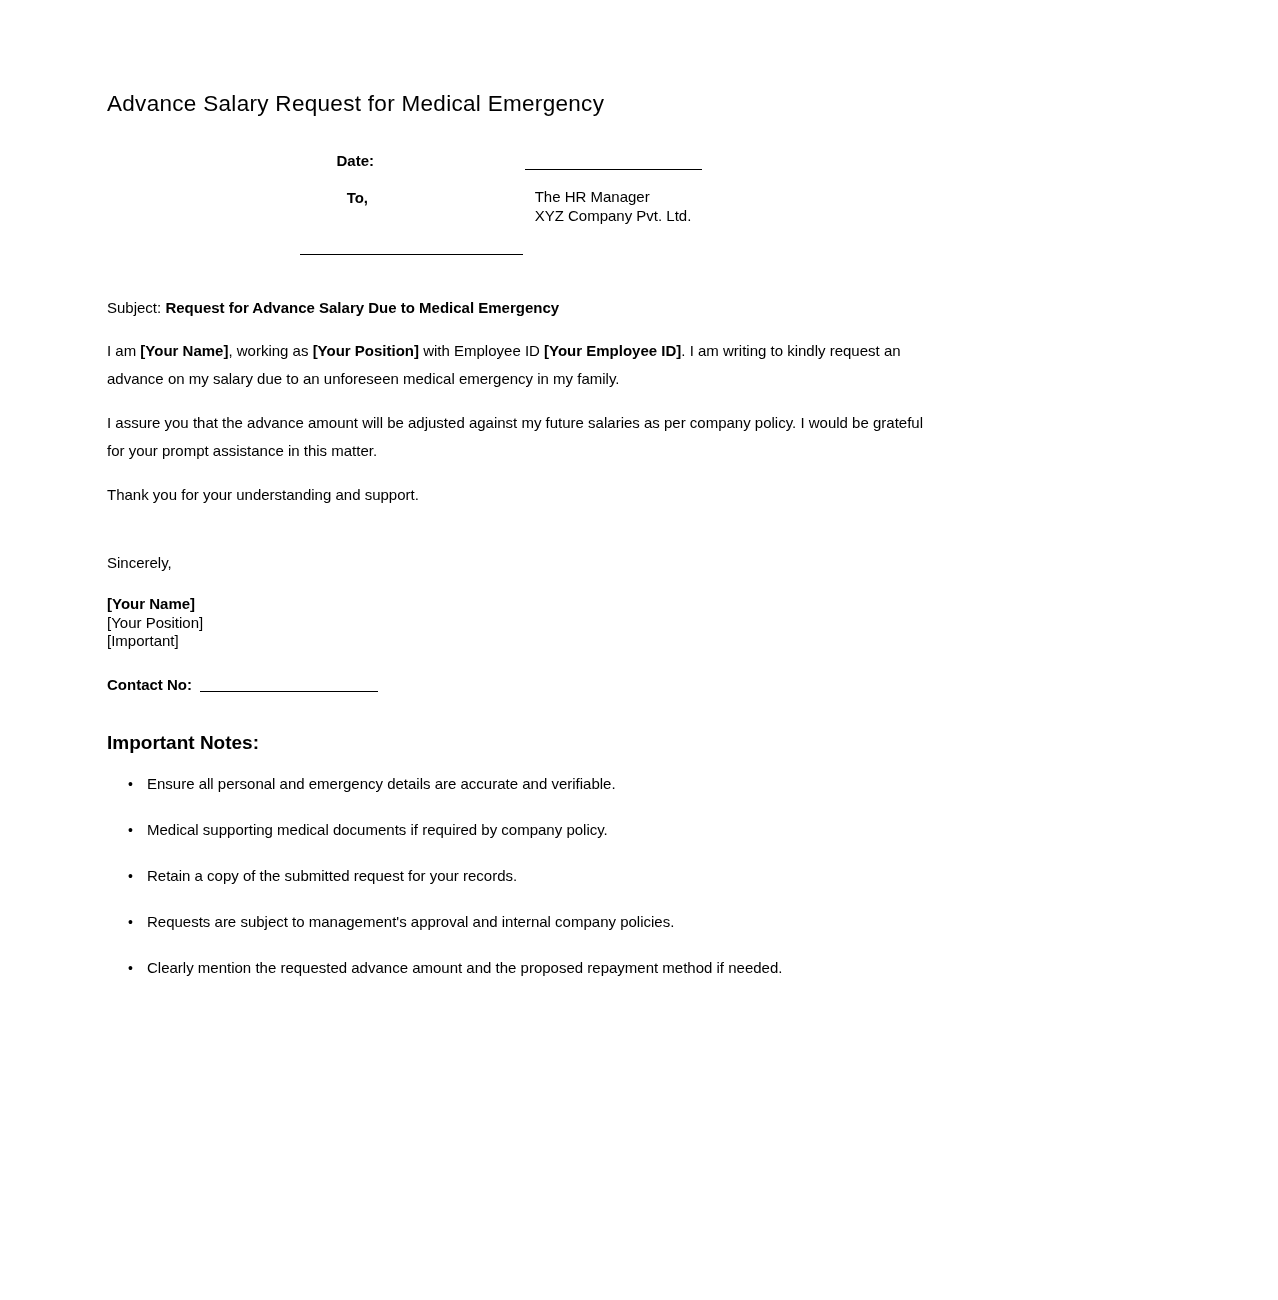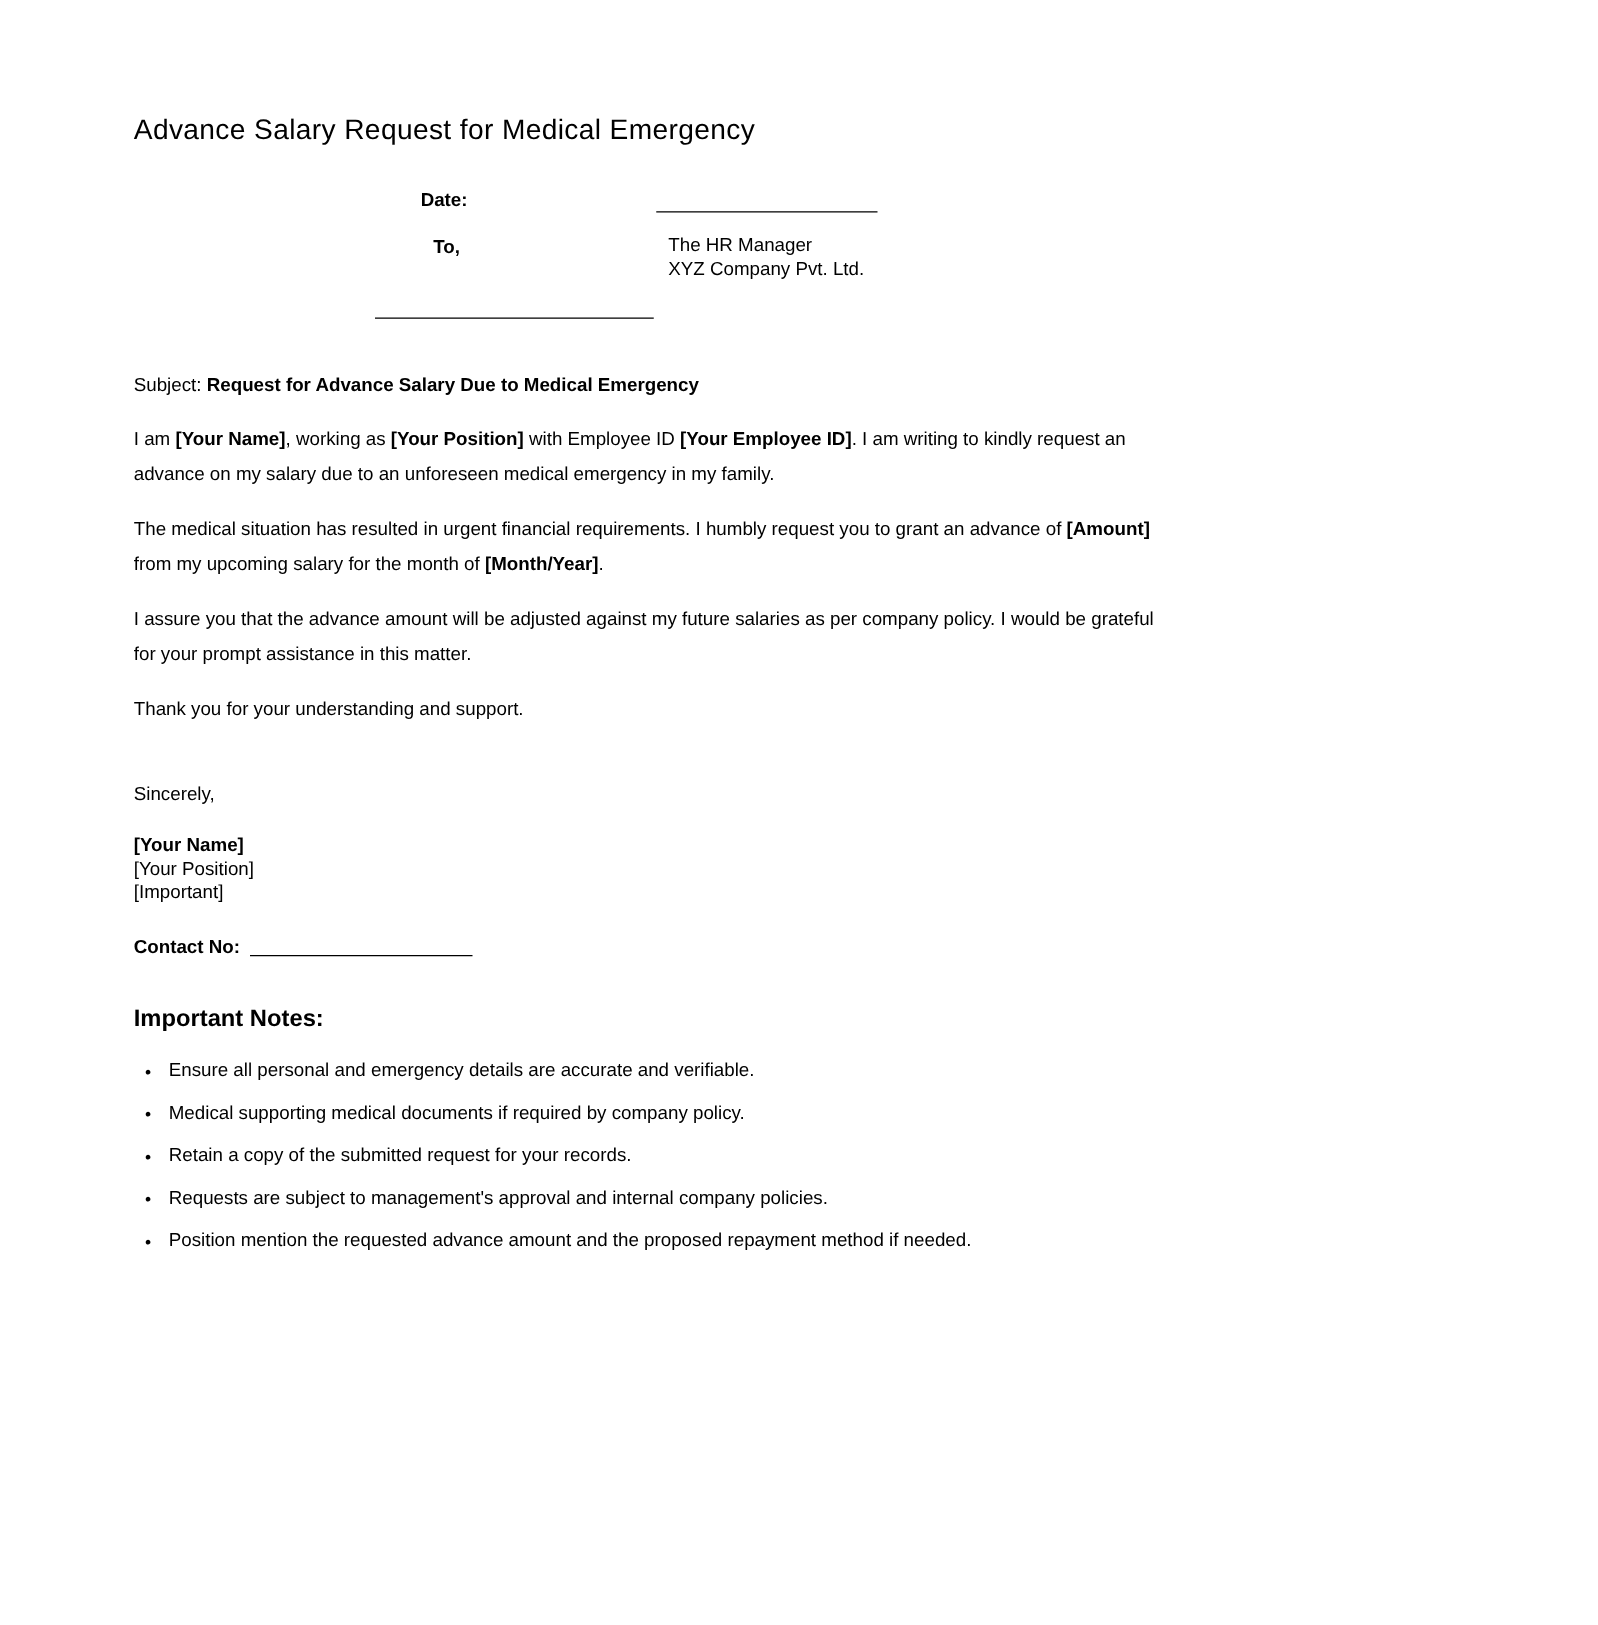--- a/index.html
+++ b/index.html
@@ -101,21 +101,21 @@
   ul.notes-list {
     list-style: none;
     margin: 17px 0 0 0;
     padding: 0 0 0 5px;
   }
   ul.notes-list li {
     position: relative;
     padding-left: 19px;
     font-size: 15px;
     line-height: 30px;
-    margin: 4px;
+    margin: 16px;
   }
   ul.notes-list li::before {
     content: "\2022";
     position: absolute;
     left: 0;
     top: 0;
     font-size: 14px;
   }
 </style>
 </head>
@@ -138,21 +138,20 @@
     </div>
   </div>
 
   <div class="blank-line blank-recipient"></div>
 
   <p class="subject-line"><span>Subject: </span><b>Request for Advance Salary Due to Medical Emergency</b></p>
 
 
   <p class="body-para first"><span>I am </span><b>[Your Name]</b><span>, working as </span><b>[Your Position]</b><span> with Employee ID </span><b>[Your Employee ID]</b><span>. I am writing to kindly request an advance on my salary due to an unforeseen medical emergency in my family.</span></p>
 
-  <p class="body-para"><span>The medical situation has resulted in urgent financial requirements. I humbly request you to grant an advance of </span><b>[Amount]</b><span> from my upcoming salary for the month of </span><b>[Month/Year]</b><span>.</span></p>
 
   <p class="body-para">I assure you that the advance amount will be adjusted against my future salaries as per company policy. I would be grateful for your prompt assistance in this matter.</p>
 
   <p class="body-para">Thank you for your understanding and support.</p>
 
   <p class="closing">Sincerely,</p>
 
   <div class="signature-block">
     <div class="signature-name">[Your Name]</div>
     <div>[Your Position]</div>
@@ -164,16 +163,16 @@
     <span class="blank-line blank-contact"></span>
   </div>
 
   <div class="notes-heading">Important Notes:</div>
 
   <ul class="notes-list">
     <li>Ensure all personal and emergency details are accurate and verifiable.</li>
     <li>Medical supporting medical documents if required by company policy.</li>
     <li>Retain a copy of the submitted request for your records.</li>
     <li>Requests are subject to management's approval and internal company policies.</li>
-    <li>Position mention the requested advance amount and the proposed repayment method if needed.</li>
+    <li>Clearly mention the requested advance amount and the proposed repayment method if needed.</li>
   </ul>
 
 </div>
 
 </body></html>

